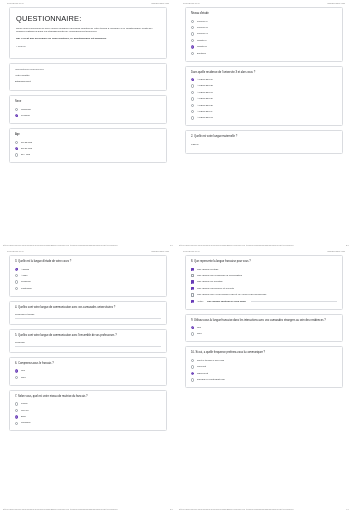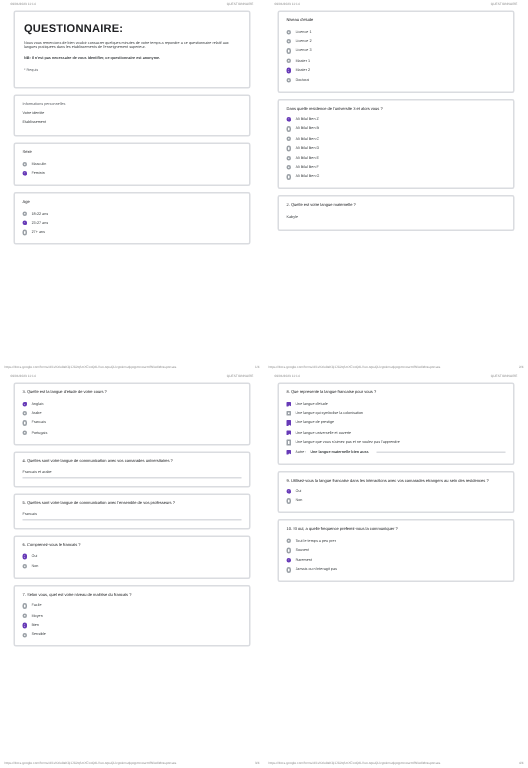--- a/index.html
+++ b/index.html
@@ -43,21 +43,21 @@
     border: 0.4px solid #dadce0;
     border-radius: 1.5px;
     background: #fff;
     padding: 4px 5px 5px 5px;
     margin-bottom: 4px;
   }
   .card.head-card { padding: 6px 6px 7px 6px; }
 
   .form-title {
     font-size: 7.4px;
-    font-weight: 700;
+    font-weight: 400;
     color: #202124;
     letter-spacing: .15px;
     margin-bottom: 3.5px;
   }
   .intro-p {
     font-size: 2.5px;
     line-height: 1.55;
     color: #3c4043;
     margin-bottom: 2.6px;
   }

